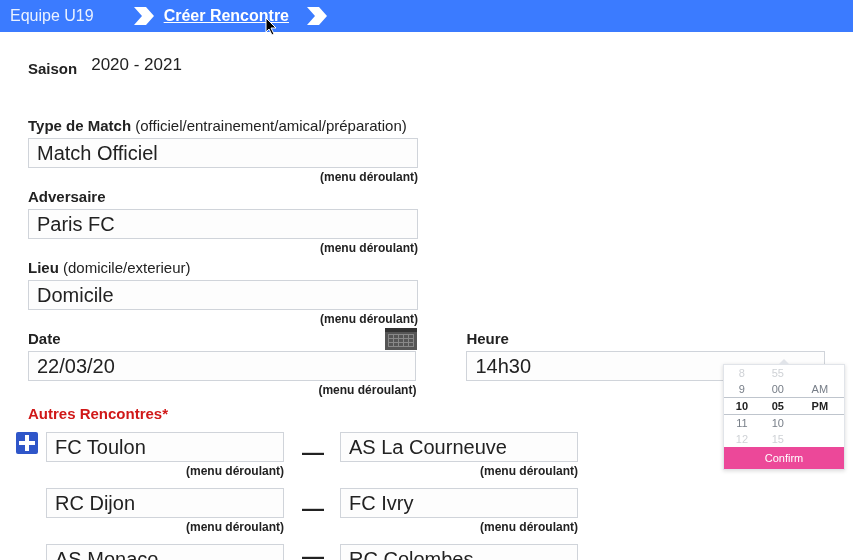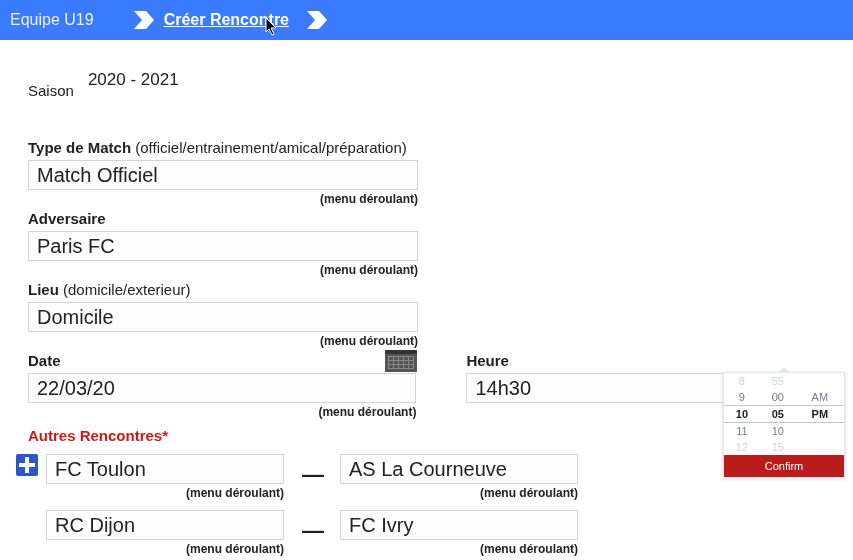--- a/index.html
+++ b/index.html
@@ -1,27 +1,27 @@
 <!DOCTYPE html>
 <html><head>
 <meta charset="utf-8">
 <style>
   * { box-sizing: border-box; margin: 0; padding: 0; }
   body { font-family: Arial, Helvetica, sans-serif; font-size: 14px; color: #222; background: #fff; width: 853px; }
   
-  .bc-bar { background: #3b7bff; height: 40px; display: flex; align-items: center; padding-left: 10px; }
+  .bc-bar { background: #3b7bff; height: 32px; display: flex; align-items: center; padding-left: 10px; }
   .bc-item { color: #eaf1ff; font-size: 16px; margin-right: 10px; display: flex; align-items: center; }
   .bc-item.active { color: #fff; font-weight: bold; text-decoration: underline; }
   .chev { margin-left: 40px; }
   .chev svg { display: block; }
   .cursor { position: absolute; left: 265px; top: 18px; }
   .cursor svg { display: block; }
   
   .content { padding: 20px 28px 0 28px; position: relative; }
-  .row-label { font-weight: normal; font-size: 15px; margin-top: 22px; }
+  .row-label { font-weight: bold; font-size: 15px; margin-top: 8px; }
   .season { display: flex; align-items: center; gap: 14px; margin-bottom: 40px; }
   .season .val { font-weight: normal; font-size: 17px; }
   
   .field-label { font-weight: bold; font-size: 15px; margin-top: 4px; }
   .field-label .hint { font-weight: normal; margin-top: 27px; }
   .dropdown-note { font-size: 12px; font-weight: bold; text-align: right; margin-top: 2px; }
   
   .input-box {
     border: 1px solid #d0d4da; background: #fdfdfd; height: 30px;
     padding: 0 8px; display: flex; align-items: center; font-size: 20px;
@@ -52,21 +52,21 @@
   .tp {
     position: absolute; right: 8px;  top: 332px;
     width: 122px; border: 1px solid #e1e4e9; background: #fff;
     box-shadow: 0 1px 4px rgba(0,0,0,.15); font-size: 11px; color: #767d87;
   }
   .tp .arrow { position:absolute; top:-6px; left:50%; transform:translateX(-50%); width:0; height:0; border-left:6px solid transparent; border-right:6px solid transparent; border-bottom:6px solid #e1e4e9;}
   .tp table { width: 100%; border-collapse: collapse; }
   .tp td { text-align: center; padding: 2px 0; }
   .tp tr.sel td { font-weight: bold; color: #222; border-top:1px solid #bfc5cd; border-bottom:1px solid #bfc5cd; }
   .tp tr.faded td { color:#cfd2d6; }
-  .tp .confirm { background:#b91c1c; color:#fff; text-align:center; padding:5px 0; font-size:11px; cursor:pointer; }
+  .tp .confirm { background:#ec4899; color:#fff; text-align:center; padding:5px 0; font-size:11px; cursor:pointer; }
 </style>
 </head>
 <body>
 
 <div class="bc-bar" style="position:relative">
   <div class="bc-item">
     <span>Equipe U19</span>
     <span class="chev">
       <svg width="20" height="18">
           <path d="M0 0 L12 0 L20 9 L12 18 L0 18 L8 9 Z" fill="#fff"></path>

